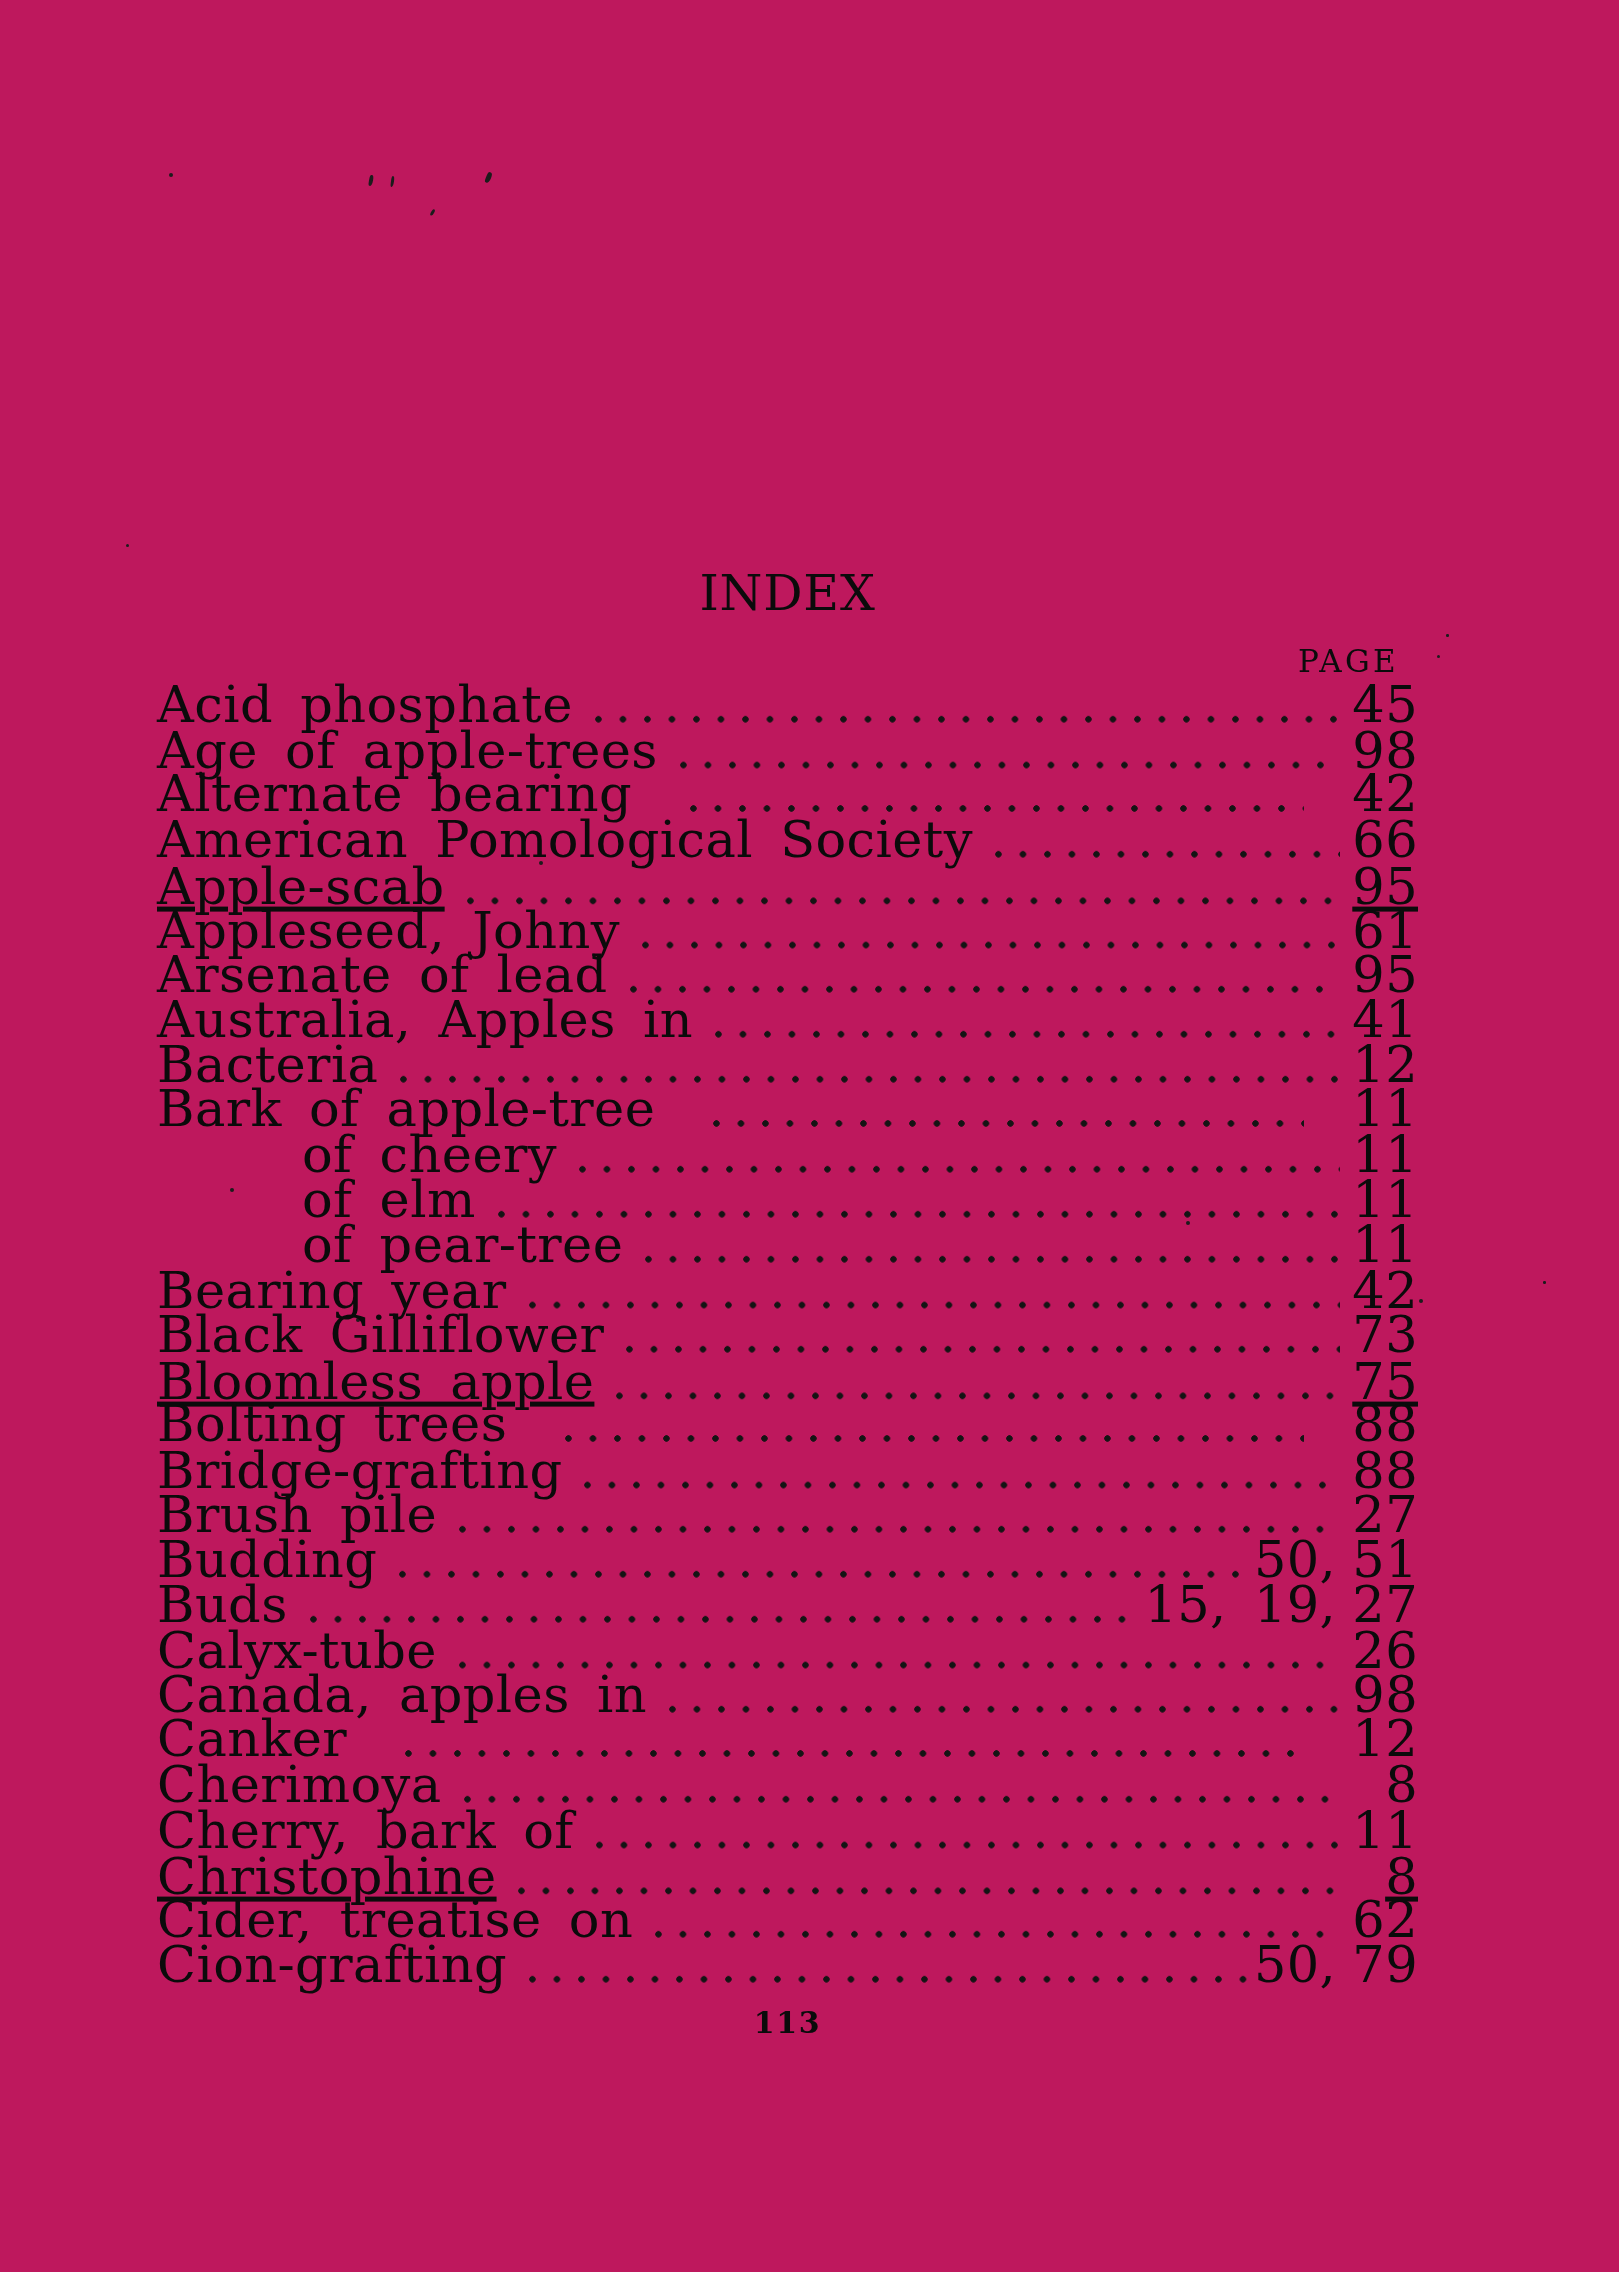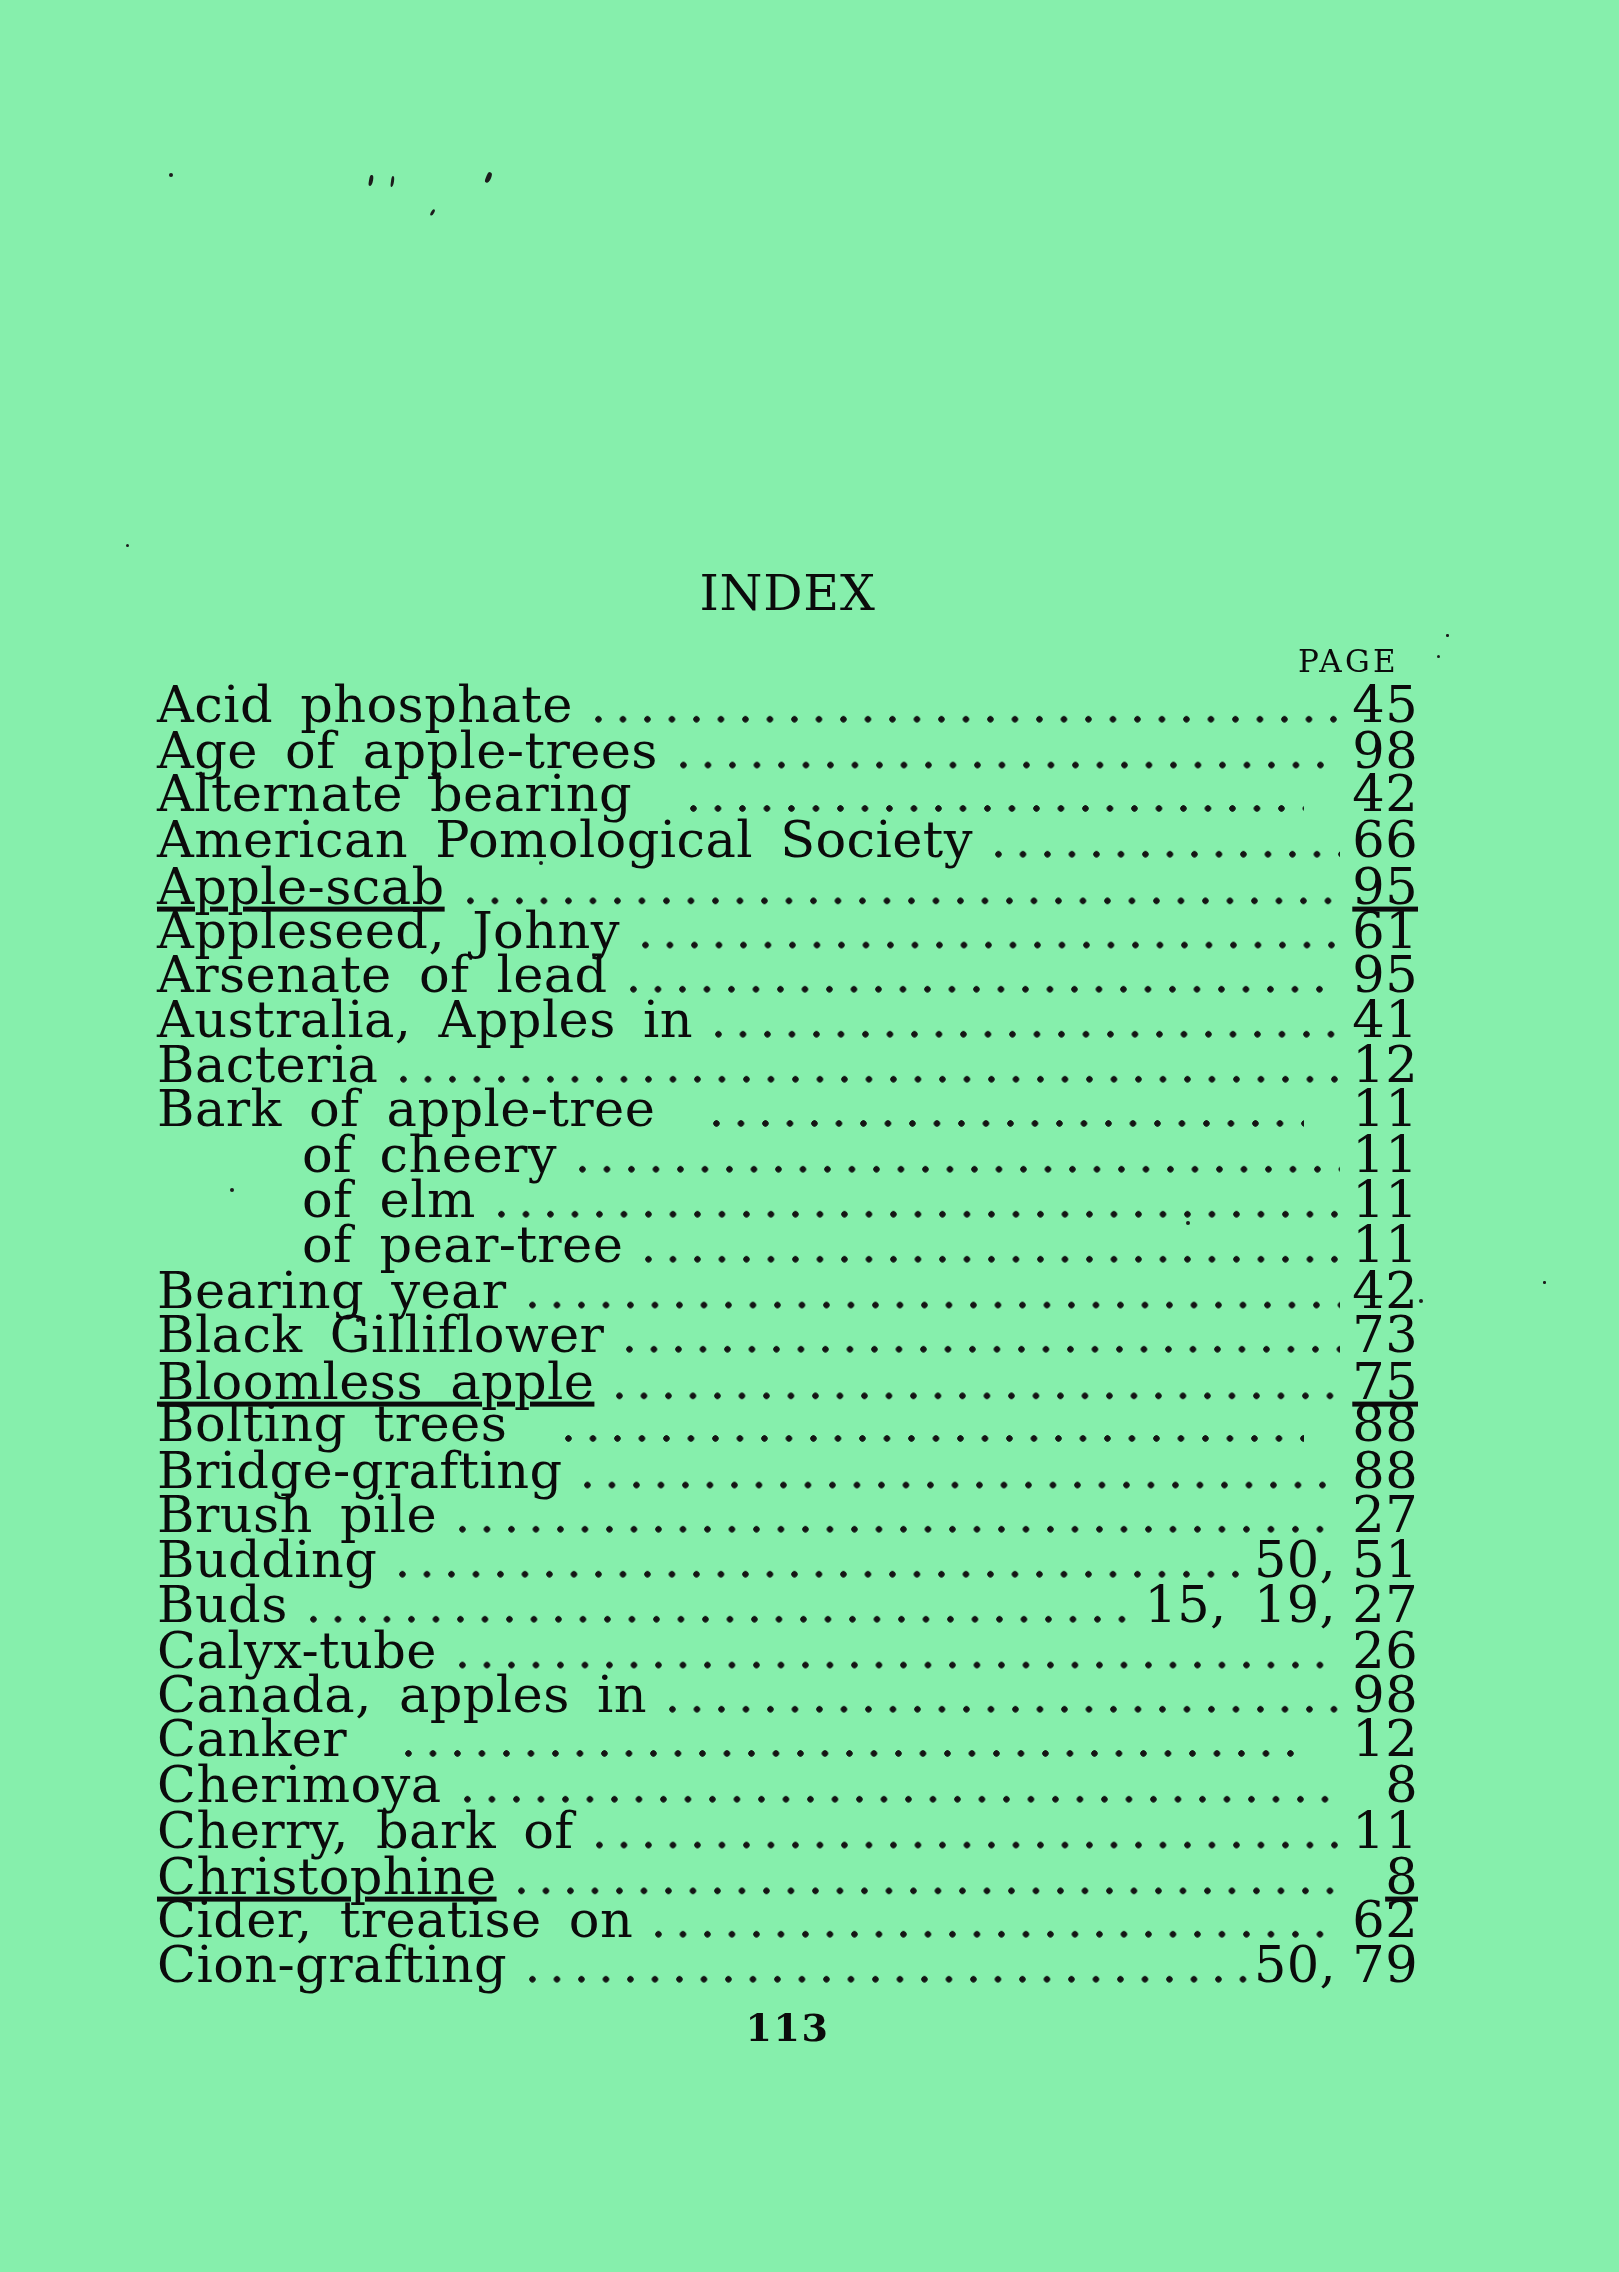--- a/index.html
+++ b/index.html
@@ -1,21 +1,21 @@
 <!DOCTYPE html>
 <html style="font-size:13px"><head>
 <meta charset="utf-8">
 <style>
   html,body{margin:0;padding:0;}
   body{
     width:1620px;height:2273px;background:#ffffff;position:relative;
     font-family:"DejaVu Serif","Liberation Serif",serif;color:#0b0b0b;
     overflow:hidden;
   }
-  .page{position:absolute;inset:0;background:#86efac;}
+  .page{position:absolute;inset:0;background:#be185d;}
 
   .title{
     position:absolute;top:565px;left:157px;width:1261px;
     text-align:center;font-size:49px;letter-spacing:0.8px;
     white-space:nowrap;
   }
   .page-label{
     position:absolute;top:643px;right:221px;
     font-size:31px;letter-spacing:3.3px;white-space:nowrap;
   }
@@ -37,21 +37,21 @@
     flex:1 1 auto;margin:0 6.5px 0 4.9px;
     background-image:radial-gradient(circle,#141414 2.9px,transparent 3.5px);
     background-size:24.5px 24.5px;background-repeat:repeat-x;
     background-position:8.2px 24.5px;
   }
   .pre{flex:0 0 auto;margin-right:9.8px;}
   .num{flex:0 0 auto;min-width:72px;text-align:right;}
 
   .folio{
     position:absolute;top:2005px;left:157px;width:1261px;
-    text-align:center;font-size:38px;font-weight:bold;letter-spacing:1.6px;
+    text-align:center;font-size:30px;font-weight:bold;letter-spacing:1.6px;
   }
 
   .speck{position:absolute;background:#1c1c1c;border-radius:50%;}
   .speck.comma{border-radius:45% 55% 60% 40%;}
 </style>
 </head>
 <body>
 
 <div class="page">
 

